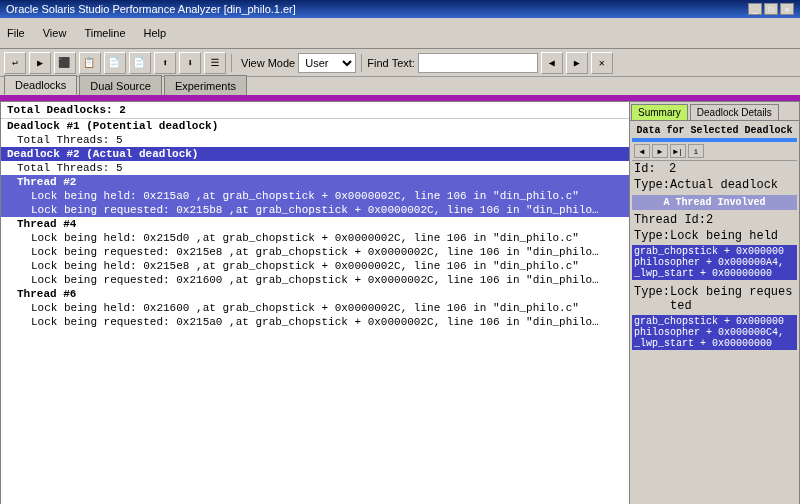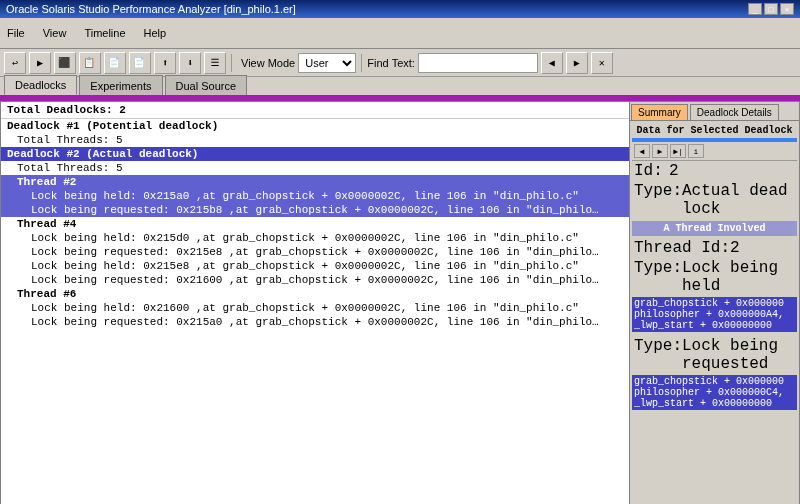--- a/index.html
+++ b/index.html
@@ -187,21 +187,21 @@
     }
     .right-tabs {
       display: flex;
       border-bottom: 1px solid #808080;
       background: #d4d0c8;
     }
     .right-tab {
       padding: 2px 6px;
       border: 1px solid #808080;
       border-bottom: none;
-      background: #fdba74;
+      background: #bef264;
       cursor: pointer;
       font-family: Arial, sans-serif;
       font-size: 10px;
       margin: 2px 1px 0;
     }
     .right-tab.active {
       background: #d4d0c8;
     }
     .right-content {
       flex: 1;
@@ -227,21 +227,21 @@
       background: #d4d0c8;
       border: 1px solid #999;
       font-size: 8px;
       cursor: pointer;
       display: flex; align-items: center; justify-content: center;
     }
     .field-row {
       display: flex;
       align-items: flex-start;
       padding: 1px 2px;
-      font-size: 16px;
+      font-size: 12px;
     }
     .field-label {
       color: #000;
       white-space: nowrap;
       min-width: 35px;
     }
     .field-value {
       color: #000;
       flex: 1;
       word-break: break-all;
@@ -317,22 +317,22 @@
   <span class="find-text">Find</span>
   <span class="find-text">Text:</span>
   <input class="find-input" type="text" value="" style="">
   <div class="toolbar-btn">◀</div>
   <div class="toolbar-btn">▶</div>
   <div class="toolbar-btn">✕</div>
 </div>
 
 <div class="tabs-row">
   <div class="tab active">Deadlocks</div>
+  <div class="tab">Dual Source</div>
   <div class="tab">Experiments</div>
-  <div class="tab">Dual Source</div>
 </div>
 
 <div class="main-layout">
 
   <div class="left-panel">
     <div class="total-deadlocks">Total Deadlocks:  2</div>
     <div class="deadlock-content">
 
       <div class="dl-header">Deadlock #1 (Potential deadlock)</div>
       <div class="dl-thread-count">Total Threads:  5</div>

